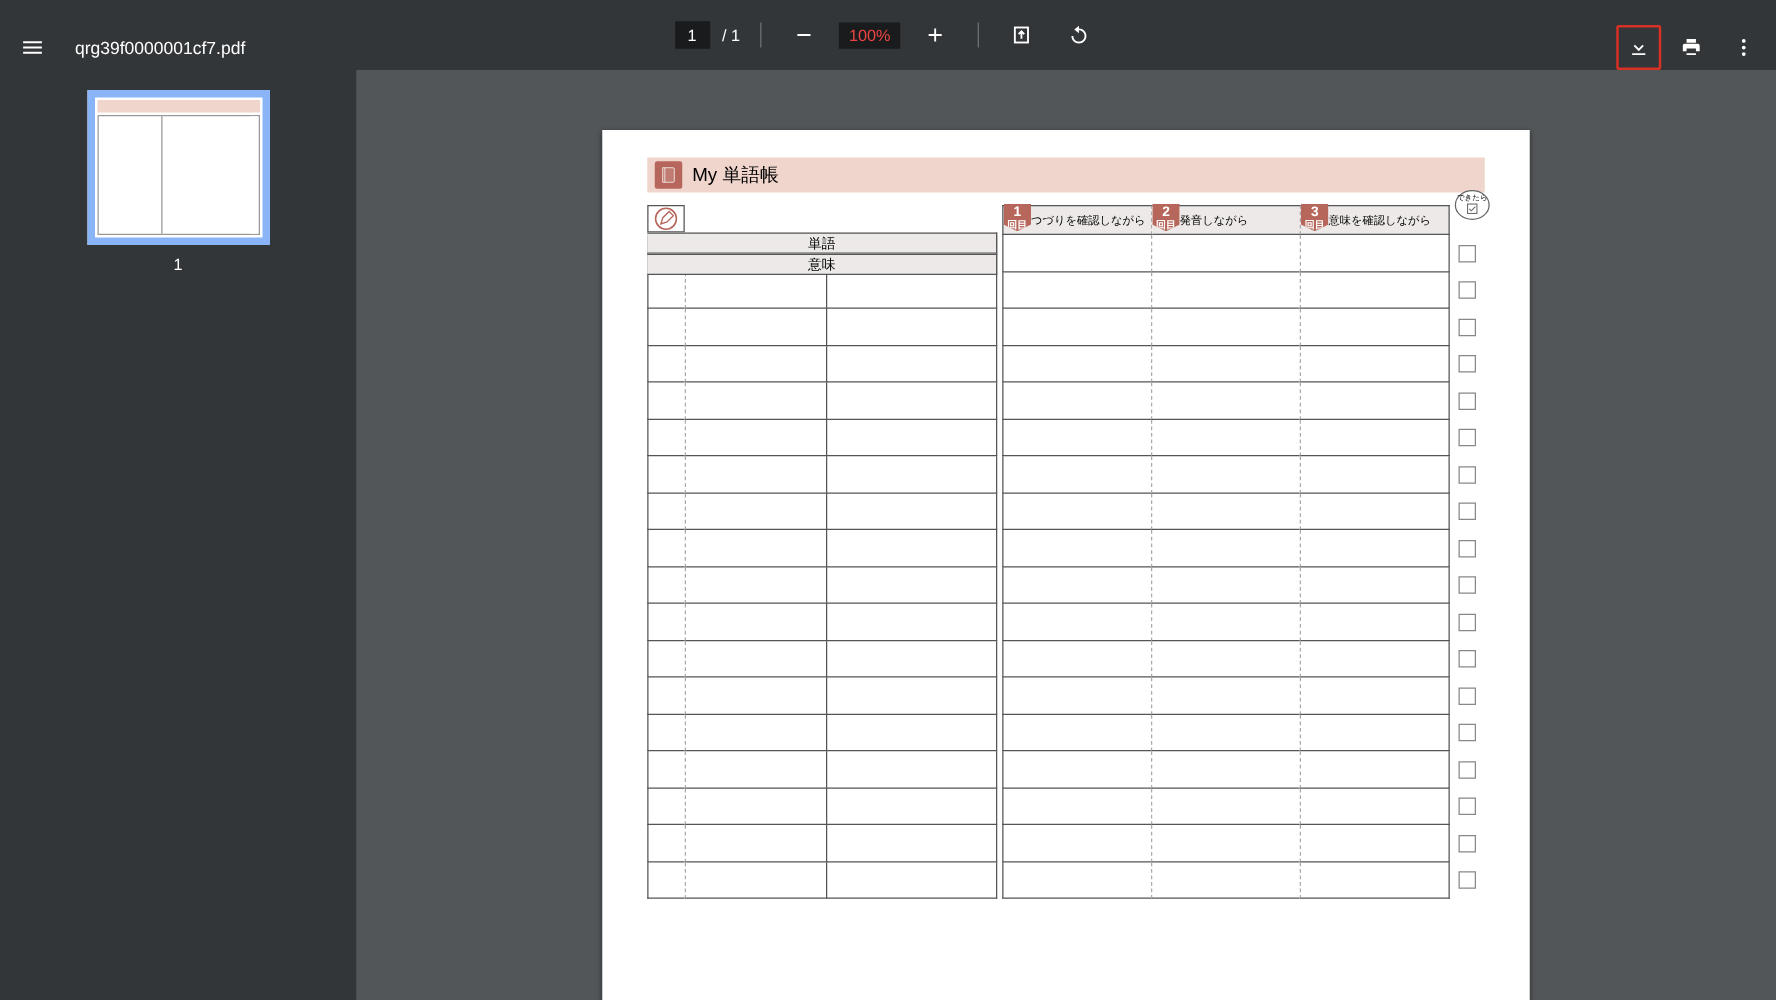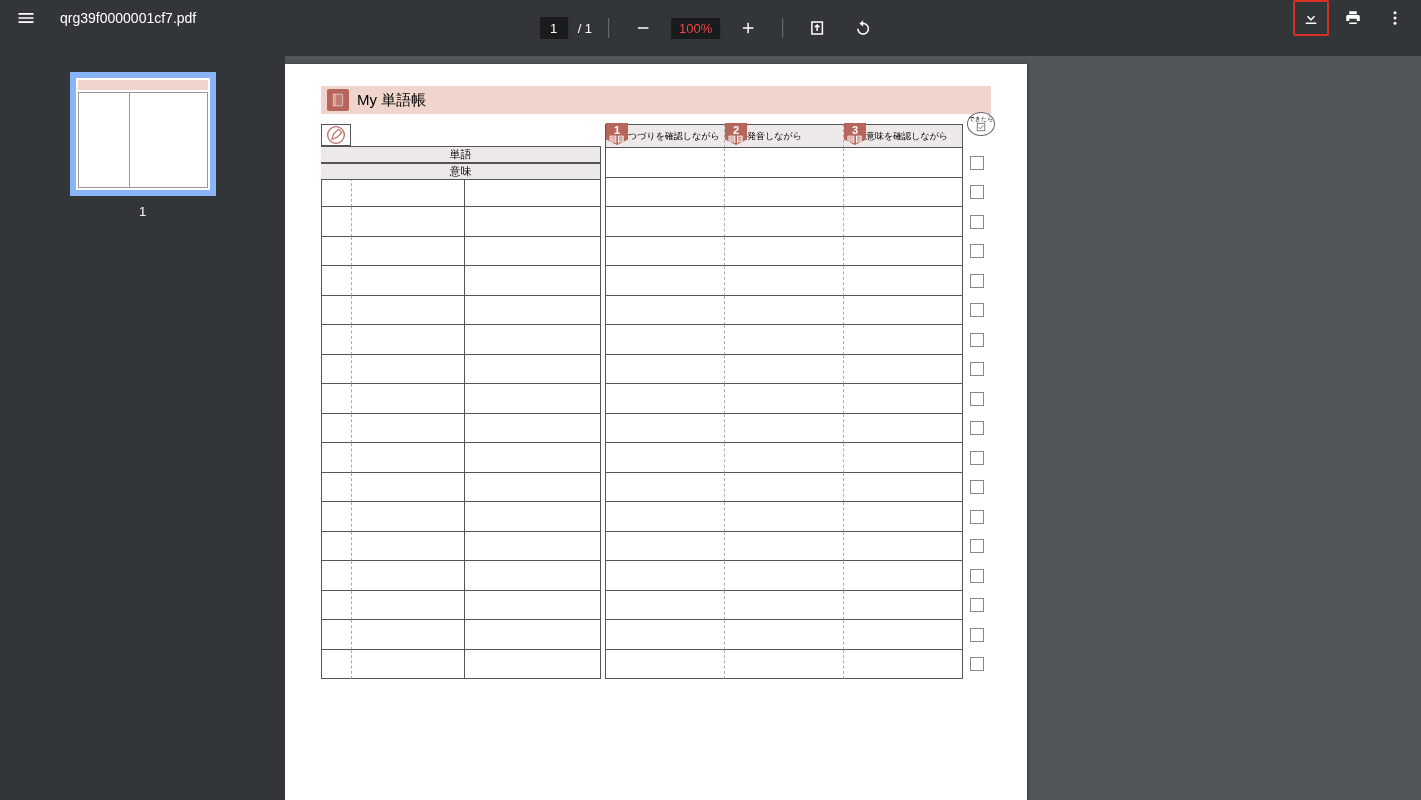--- a/index.html
+++ b/index.html
@@ -5,21 +5,21 @@
   * { box-sizing: border-box; margin: 0; padding: 0; }
   html, body { width: 100%; height: 100%; font-family: Arial, sans-serif; }
   body { background: #525659; overflow: hidden; }
 
   
   .toolbar {
     position: relative;
     height: 56px;
     background: #323639;
     display: flex;
-    align-items: flex-start;
+    align-items: flex-end;
     color: #fff;
     padding: 0 8px;
     z-index: 10;
   }
   .tb-left { display: flex; align-items: center; flex: 1; gap: 16px; }
   .tb-center {
     position: absolute;
     left: 50%;
     transform: translateX(-50%);
     display: flex;
@@ -84,21 +84,23 @@
   .thumb-left { width:40%; border-right:0.5px solid #999; }
   .thumb-right { width:55%; }
   .thumb-side { width:5%; background:#fff; }
   .thumb-lbl { color: #fff; font-size: 13px; margin-top: 8px; }
 
   
   .viewer {
     flex: 1;
     overflow: auto;
     display: flex;
+    justify-content: center;
     padding-top: 8px;
+    margin-top: 40px;
   }
 
   .page {
     width: 742px;
     min-height: 700px;
     background: #fff;
     box-shadow: 0 1px 4px rgba(0,0,0,0.5);
     padding: 22px 36px 36px;
     position: relative;
   }

